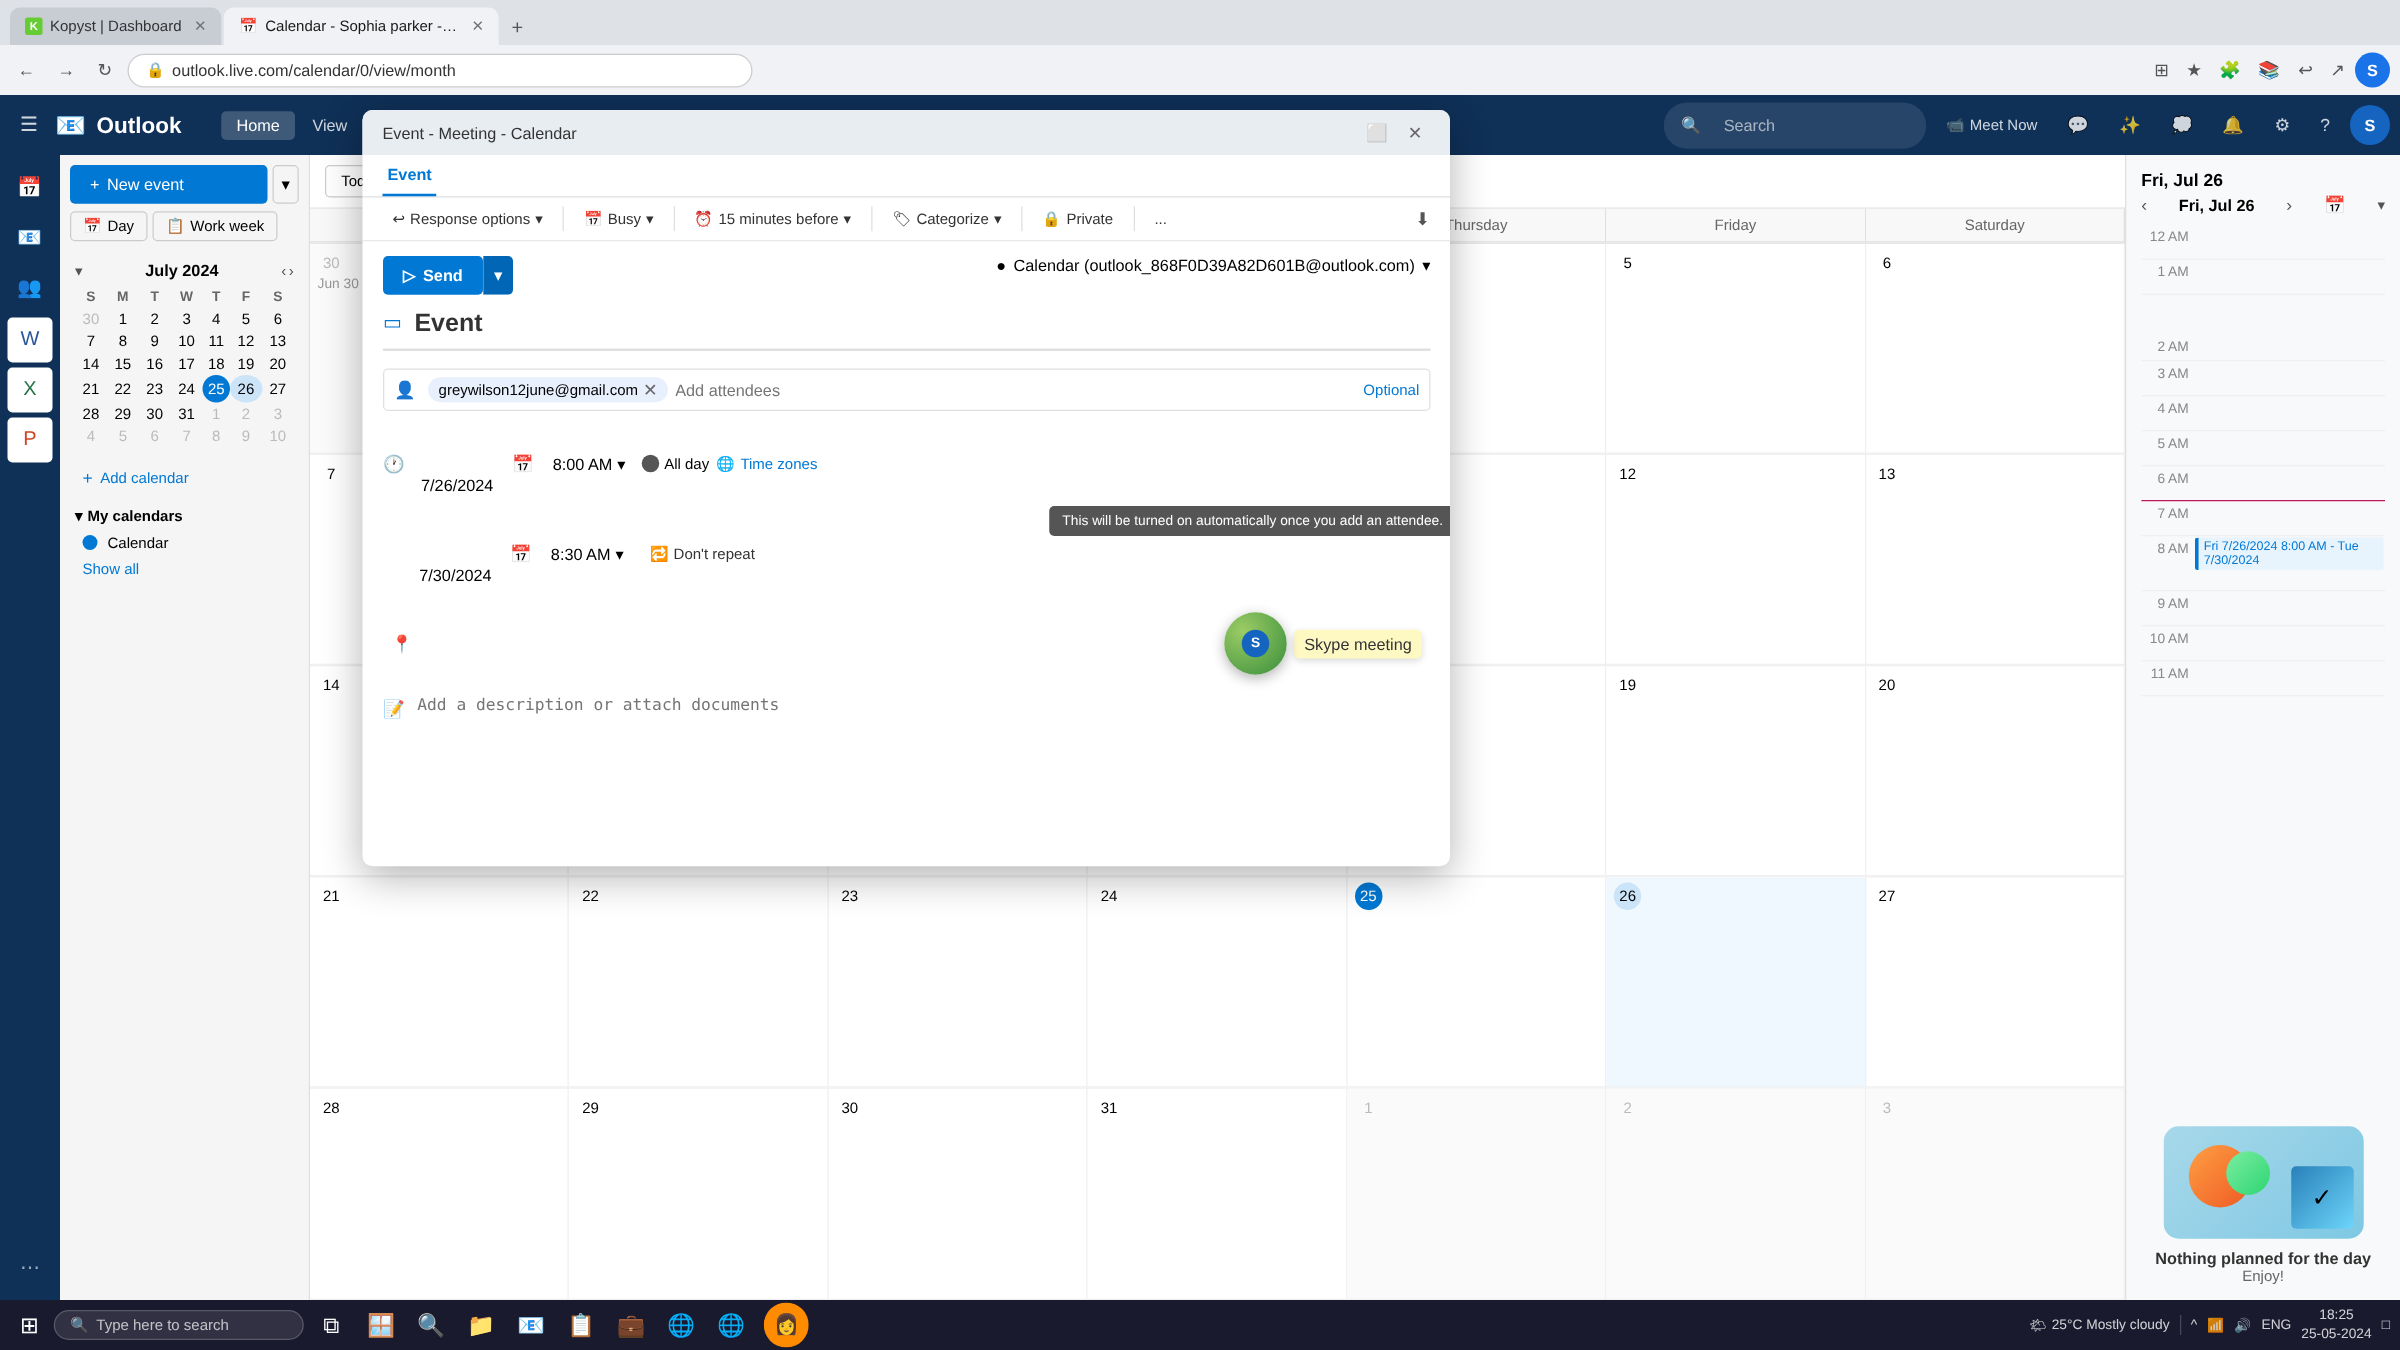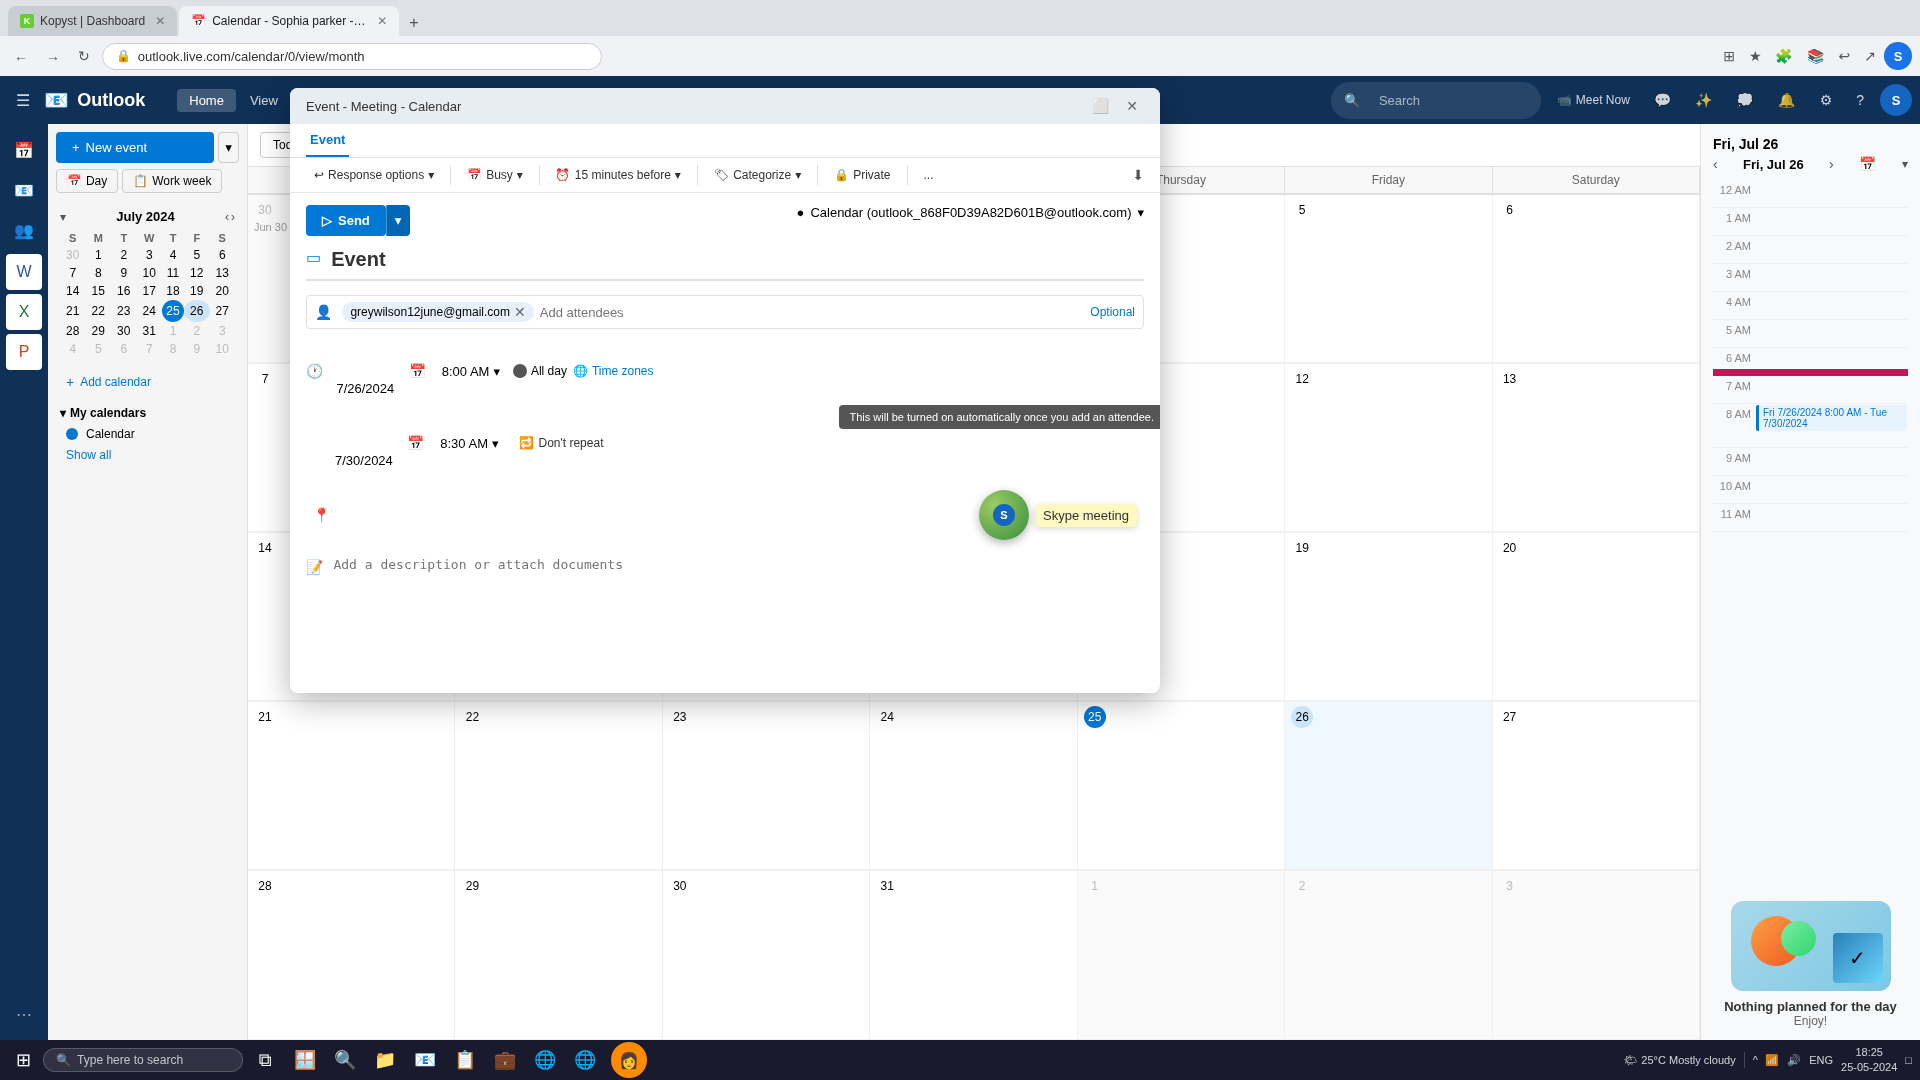--- a/index.html
+++ b/index.html
@@ -464,36 +464,36 @@
       <div style="flex:1;overflow-y:auto;">
         <div style="display:flex;border-bottom:1px solid #f0f0f0;min-height:28px;">
           <div style="width:42px;padding:4px;font-size:11px;color:#888;text-align:right;">12 AM</div>
           <div style="flex:1;"></div>
         </div>
         <div style="display:flex;border-bottom:1px solid #f0f0f0;min-height:28px;">
           <div style="width:42px;padding:4px;font-size:11px;color:#888;text-align:right;">1 AM</div>
           <div style="flex:1;"></div>
         </div>
         <div style="display:flex;border-bottom:1px solid #f0f0f0;min-height:28px;">
-          <div style="width:42px;padding:4px;font-size:11px;color:#888;text-align:right;">2 AM</div>
+          <div style="width:42px;padding:4px;font-size:11px;color:#888;text-align:right;margin-top:32px;">2 AM</div>
           <div style="flex:1;"></div>
         </div>
         <div style="display:flex;border-bottom:1px solid #f0f0f0;min-height:28px;">
           <div style="width:42px;padding:4px;font-size:11px;color:#888;text-align:right;">3 AM</div>
           <div style="flex:1;"></div>
         </div>
         <div style="display:flex;border-bottom:1px solid #f0f0f0;min-height:28px;">
           <div style="width:42px;padding:4px;font-size:11px;color:#888;text-align:right;">4 AM</div>
           <div style="flex:1;"></div>
         </div>
         <div style="display:flex;border-bottom:1px solid #f0f0f0;min-height:28px;justify-content:flex-end;">
           <div style="width:42px;padding:4px;font-size:11px;color:#888;text-align:right;">5 AM</div>
           <div style="flex:1;"></div>
         </div>
-        <div style="display:flex;border-bottom:7px solid #be185d;min-height:28px;">
+        <div style="display:flex;border-bottom:1px solid #be185d;min-height:28px;">
           <div style="width:42px;padding:4px;font-size:11px;color:#888;text-align:right;">6 AM</div>
           <div style="flex:1;"></div>
         </div>
         <div style="display:flex;border-bottom:1px solid #f0f0f0;min-height:28px;">
           <div style="width:42px;padding:4px;font-size:11px;color:#888;text-align:right;">7 AM</div>
           <div style="flex:1;"></div>
         </div>
         <div style="display:flex;border-bottom:1px solid #f0f0f0;min-height:44px;position:relative;">
           <div style="width:42px;padding:4px;font-size:11px;color:#888;text-align:right;">8 AM</div>
           <div style="flex:1;position:relative;">

